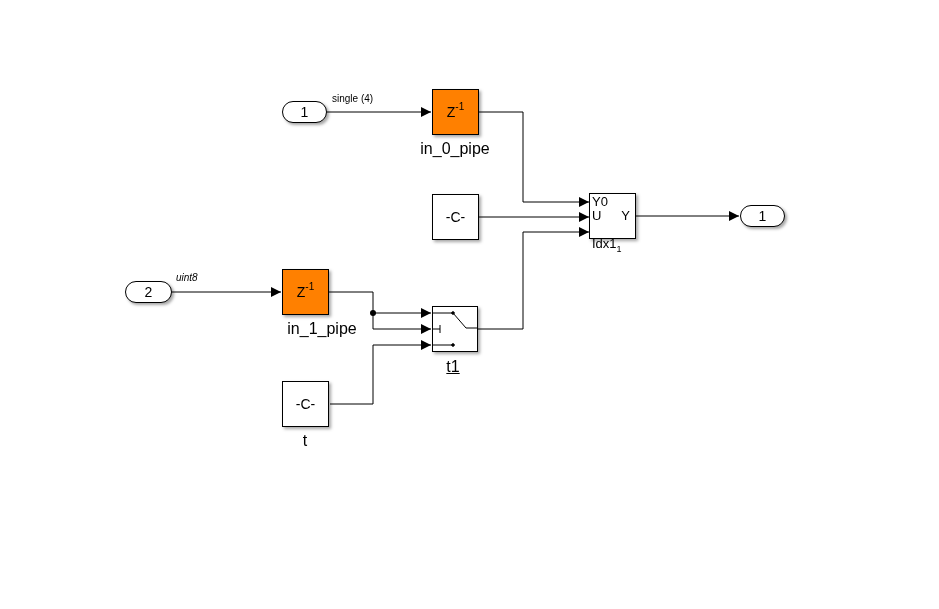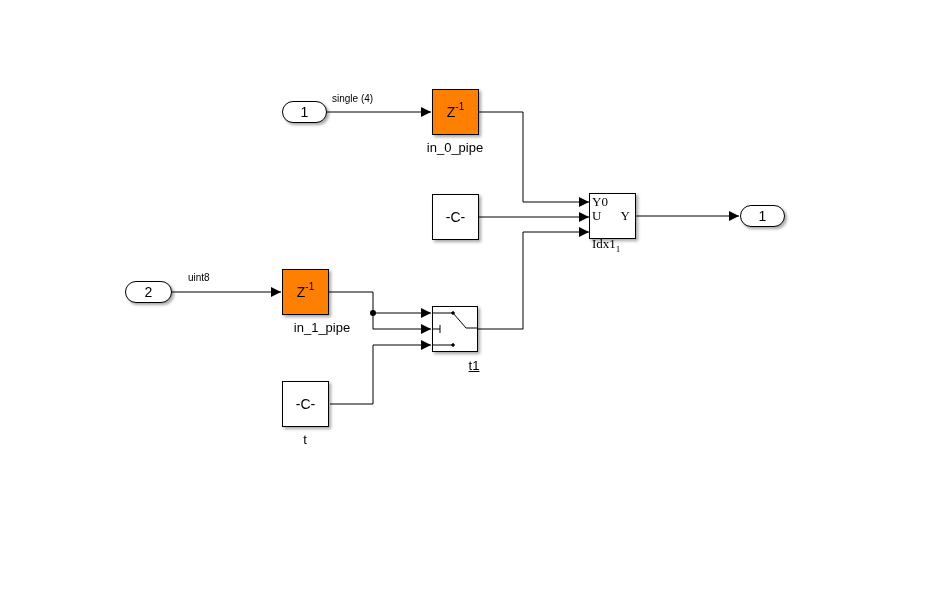--- a/index.html
+++ b/index.html
@@ -2,21 +2,21 @@
 <html><head>
   <meta charset="utf-8">
   <style>
     html, body { margin: 0; padding: 0; background: #ffffff; }
     body { width: 939px; height: 609px; position: relative; overflow: hidden; font-family: "Liberation Sans", sans-serif; }
     #canvas { position: absolute; left: 0; top: 0; }
     .blk { position: absolute; box-sizing: border-box; border: 1px solid #000; background: #fff; box-shadow: 2px 2px 3px rgba(0,0,0,0.35); }
     .blk.orange { background: #ff8000; }
     .port { position: absolute; box-sizing: border-box; border: 1px solid #000; background: #fff; border-radius: 11px; box-shadow: 2px 2px 3px rgba(0,0,0,0.35); display: flex; align-items: center; justify-content: center; font-size: 14px; color: #000; }
     .blktext { position: absolute; left: 0; right: 0; top: 0; bottom: 0; display: flex; align-items: center; justify-content: center; font-size: 14px; color: #000; }
-    .cap { position: absolute; font-size: 13px; color: #000; white-space: nowrap; transform: translateX(-50%); }
+    .cap { position: absolute; font-size: 16px; color: #000; white-space: nowrap; transform: translateX(-50%); }
     .sig { position: absolute; font-size: 10px; color: #000; white-space: nowrap; }
     .zsup { font-size: 10px; position: relative; top: -6px; }
     .selport { position: absolute; font-size: 13px; color: #000; line-height: 13px; }
     .sub { font-size: 9px; position: relative; top: 4px; }
   </style>
 </head>
 <body>
 
 <svg id="canvas" width="939" height="609">
   <defs>
@@ -67,45 +67,45 @@
     <span>Z</span>
       <span class="zsup">-1</span>
   </div>
 </div>
 <div class="cap" style="left:455px; top:140px;">in_0_pipe</div>
 
 <div class="blk" style="left:432px; top:194px; width:47px; height:46px;">
   <div class="blktext">-C-</div>
 </div>
 
-<div class="blk" style="left:589px; top:193px; width:47px; height:46px;font-family:Liberation Serif, serif;">
+<div class="blk" style="left:589px; top:193px; width:47px; height:46px;">
   <div class="selport" style="left:2px; top:1px;">Y0</div>
   <div class="selport" style="left:2px; top:15px;">U</div>
   <div class="selport" style="left:2px; top:43px;">
     <span>Idx1</span><span class="sub">1</span>
   </div>
   <div class="selport" style="right:5px; top:15px;">Y</div>
 </div>
 
 <div class="port" style="left:740px; top:205px; width:45px; height:22px;">
   <span>1</span>
 </div>
 
 <div class="port" style="left:125px; top:281px; width:47px; height:22px;">
   <span>2</span>
 </div>
-<div class="sig" style="left:188px; top:272px;">uint8</div>
+<div class="sig" style="left:176px; top:272px;font-style:italic;">uint8</div>
 
 <div class="blk orange" style="left:282px; top:269px; width:47px; height:46px;">
   <div class="blktext">
     <span>Z</span>
       <span class="zsup">-1</span>
   </div>
 </div>
 <div class="cap" style="left:322px; top:320px;">in_1_pipe</div>
 
 <div class="blk" style="left:432px; top:306px; width:46px; height:46px; background:transparent;"></div>
-<div class="cap" style="left:474px; top:358px;text-decoration:underline;">t1</div>
+<div class="cap" style="left:453px; top:358px;text-decoration:underline;">t1</div>
 
 <div class="blk" style="left:282px; top:381px; width:47px; height:46px;">
   <div class="blktext">-C-</div>
 </div>
 <div class="cap" style="left:305px; top:432px;">t</div>
 
 </body></html>

